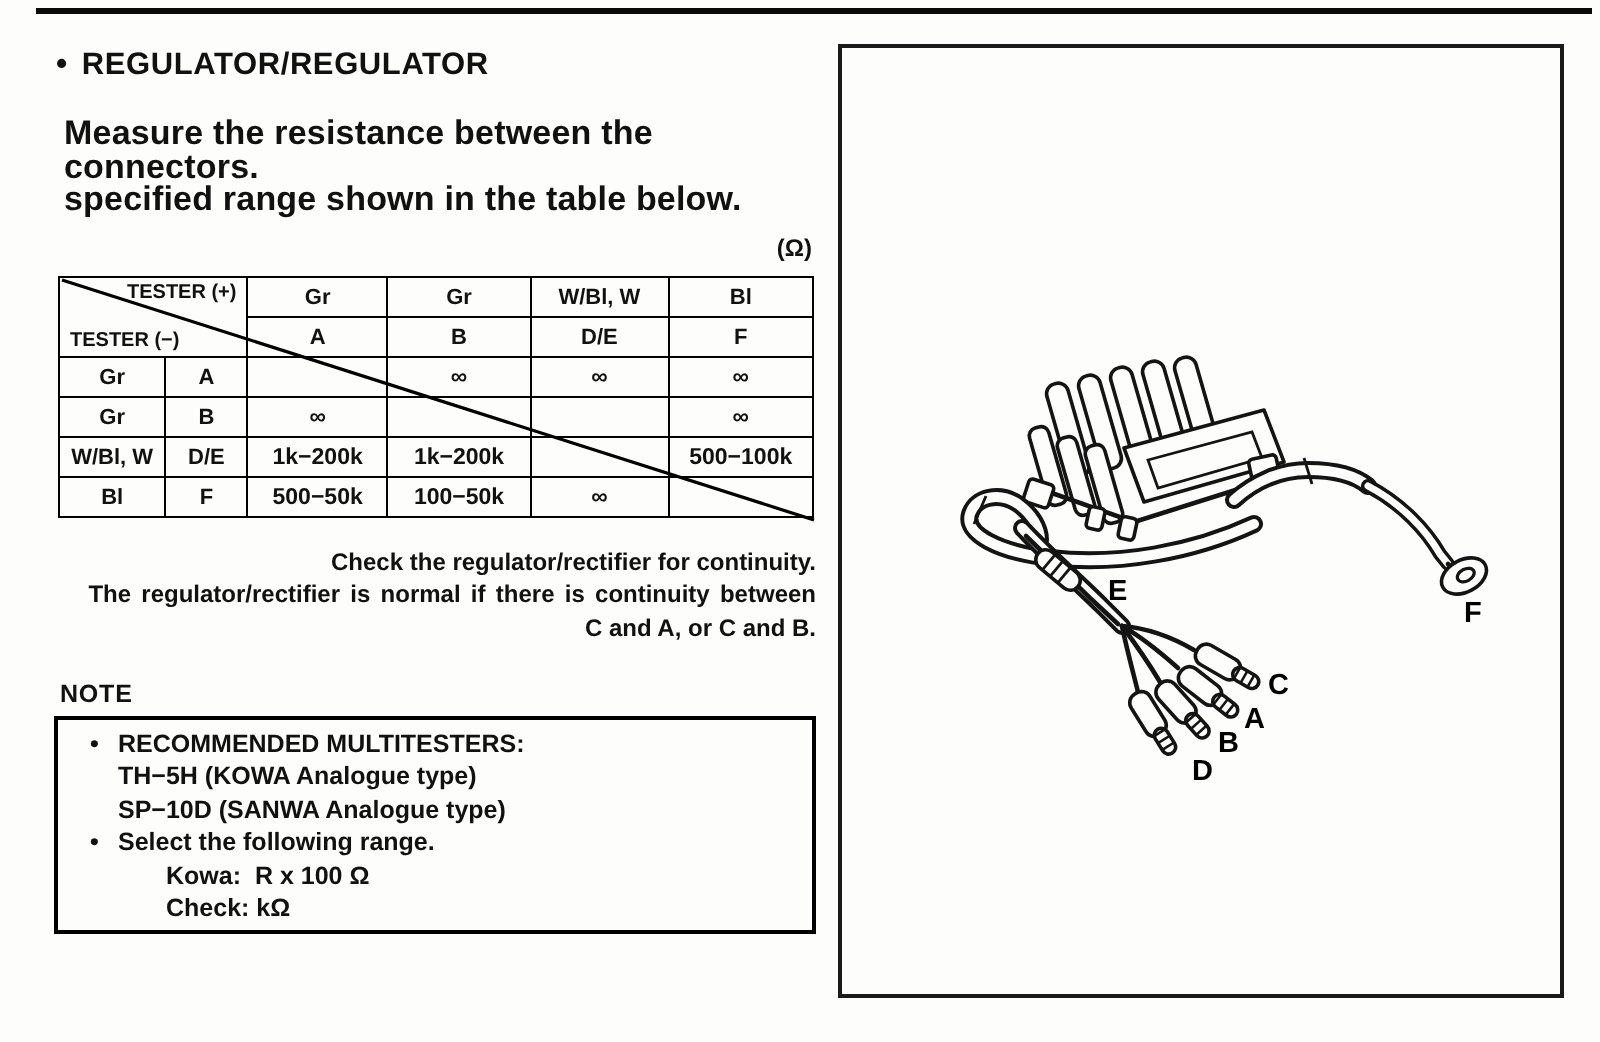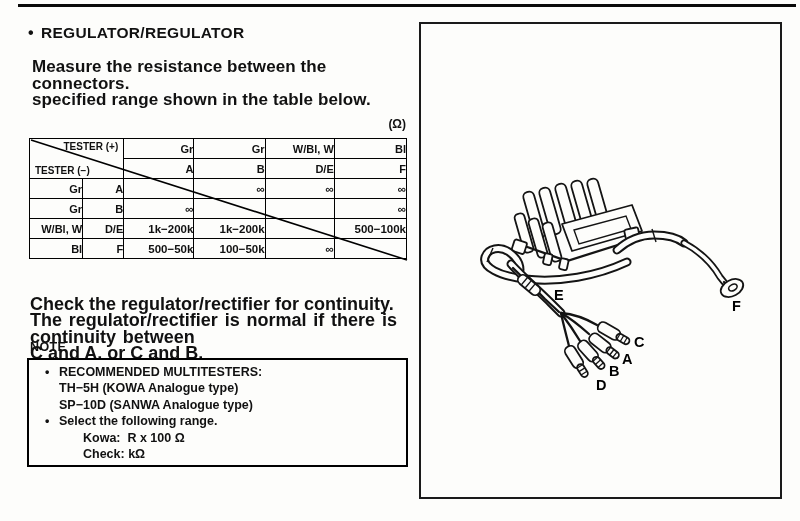--- a/index.html
+++ b/index.html
@@ -15,30 +15,30 @@
   .title-bullet{margin-right:7px;font-size:16px;}
 
   .para{left:32px;top:59px;width:378px;font-size:17px;line-height:16.5px;letter-spacing:.1px;}
   .para .stretch{word-spacing:2.6px;}
 
   .omega{left:29px;top:117px;width:377px;text-align:right;font-size:12px;}
 
   
   .tbl-wrap{left:29px;top:138px;width:380px;height:124px;}
   table.res{border-collapse:collapse;table-layout:fixed;width:378px;background:#fdfdfb;}
-  table.res td{border:1.5px solid #000;text-align:right;vertical-align:middle;
+  table.res td{border:1.5px solid #000;text-align:center;vertical-align:middle;
     font-size:11.5px;height:19px;padding:0;overflow:hidden;margin-top:24px;}
   table.res td.hdr{font-size:11px;}
   table.res td.lab{font-size:11px;}
   table.res td.corner{position:relative;}
   .corner .plus{position:absolute;top:2px;right:5px;font-size:10px;white-space:nowrap;}
   .corner .minus{position:absolute;bottom:2px;left:5px;font-size:10px;white-space:nowrap;}
   svg.diag{position:absolute;left:0;top:0;pointer-events:none;}
 
-  .cont{left:30px;top:296px;width:378px;font-size:18px;line-height:16.3px;}
+  .cont{left:30px;top:273px;width:378px;font-size:12px;line-height:16.3px;text-align:right;}
   .cont .stretch{word-spacing:1.8px;}
 
   .note-label{left:30px;top:340px;font-size:12.5px;letter-spacing:.4px;}
   .note-box{left:27px;top:358px;width:381px;height:109px;border:2px solid #000;box-sizing:border-box;background:#fdfdfb;}
   .note-inner{padding-top:4px;}
   .note-line{display:flex;line-height:16.4px;padding-left:16px;font-size:12.5px;white-space:pre;}
   .note-line .nb{display:inline-block;width:14px;flex:0 0 14px;}
   .note-line.i1{padding-left:40px;}
 
   

